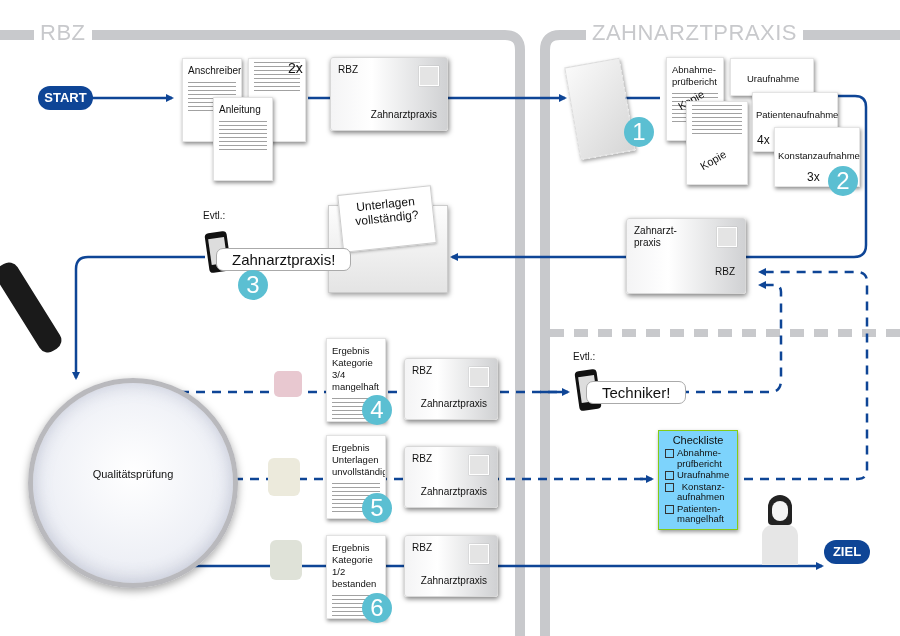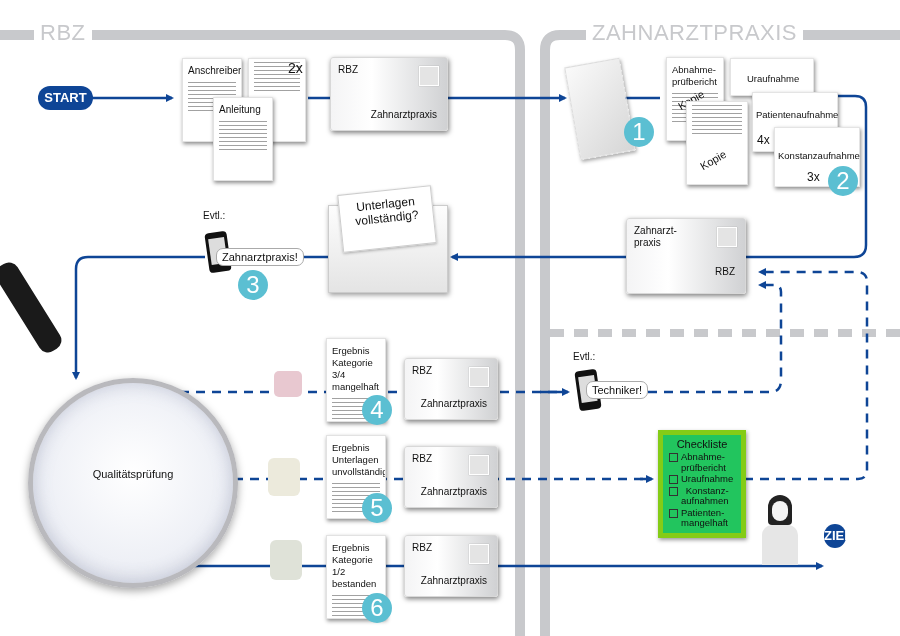--- a/index.html
+++ b/index.html
@@ -11,24 +11,24 @@
   .doc{position:absolute;background:#fff;box-shadow:1px 2px 4px rgba(0,0,0,0.45);border:1px solid #e2e2e2;overflow:hidden;}
   .doc .t{font-size:10px;line-height:12px;padding:6px 5px 2px 5px;color:#111;}
   .doc .lorem{margin:3px 5px;height:calc(100% - 50px);background:repeating-linear-gradient(to bottom,#555 0 1px,transparent 1px 4px);opacity:0.55;}
   .env{position:absolute;border-radius:3px;background:linear-gradient(90deg,#f4f4f5 0%,#ffffff 35%,#d0d1d3 100%);box-shadow:1px 2px 5px rgba(0,0,0,0.5);border:1px solid #d8d8d8;}
   .env .stamp{position:absolute;right:8px;top:8px;width:18px;height:18px;background:#e4e4e4;border:1px solid #fff;box-shadow:0 0 1px #999;}
   .env .a{position:absolute;left:7px;top:6px;font-size:10px;line-height:12px;}
   .env .b{position:absolute;right:10px;bottom:10px;font-size:10px;}
   .badge{position:absolute;width:30px;height:30px;border-radius:50%;background:#5bbfd2;color:#fff;font-size:24px;line-height:30px;text-align:center;}
   .card{position:absolute;background:#fff;box-shadow:1px 2px 4px rgba(0,0,0,0.45);border:1px solid #e4e4e4;font-size:9.5px;}
   .label{position:absolute;font-size:10px;}
-  .bubble{position:absolute;background:#fff;border:1px solid #aaa;border-radius:7px;font-size:11px;padding:2px 5px;white-space:nowrap;text-align:right;}
+  .bubble{position:absolute;background:#fff;border:1px solid #aaa;border-radius:7px;font-size:15px;padding:2px 15px;white-space:nowrap;text-align:right;}
   .phone{position:absolute;width:22px;height:40px;background:#111;border-radius:4px;transform:rotate(-8deg);}
   .phone:after{content:"";position:absolute;left:3px;top:6px;width:16px;height:26px;background:#ddd;}
-  .check{position:absolute;background:#22c55e;box-shadow:1px 2px 4px rgba(0,0,0,0.4);border:5px solid #84cc16;font-size:9.5px;padding:3px 6px;}
+  .check{position:absolute;background:#7dd3fc;box-shadow:1px 2px 4px rgba(0,0,0,0.4);border:1px solid #84cc16;font-size:9.5px;padding:3px 6px;}
   .check .h{font-size:11px;text-align:center;margin-bottom:2px;}
   .check .i{display:flex;align-items:flex-start;line-height:10.5px;margin-bottom:1px;}
   .check .box{width:7px;height:7px;border:1px solid #333;margin:1px 3px 0 0;flex:none;}
 </style>
 </head>
 <body>
 
 <svg class="lines" viewBox="0 0 900 636">
   <defs>
     <marker id="arr" markerWidth="8" markerHeight="8" refX="6" refY="4" orient="auto" markerUnits="userSpaceOnUse">
@@ -57,21 +57,21 @@
   <line x1="640" y1="479" x2="652" y2="479" stroke="#0e4596" stroke-width="2.5" marker-end="url(#arr)"></line>
   <path d="M728,479 L858,479 Q867,479 867,470 L867,282 Q867,272 857,272 L760,272" fill="none" stroke="#0e4596" stroke-width="2.5" stroke-dasharray="9,7" marker-end="url(#arr)"></path>
 
   <line x1="180" y1="566" x2="822" y2="566" stroke="#0e4596" stroke-width="2.5" marker-end="url(#arr)"></line>
 </svg>
 
 <div class="lane-title" style="left:34px;top:20px;">RBZ</div>
 <div class="lane-title" style="left:586px;top:20px;">ZAHNARZTPRAXIS</div>
 
 <div class="pill" style="left:38px;top:86px;width:55px;">START</div>
-<div class="pill" style="left:824px;top:524px;width:22px;">ZIEL</div>
+<div class="pill" style="left:824px;top:540px;width:46px;">ZIEL</div>
 
 <div class="doc" style="left:182px;top:58px;width:58px;width:58px;height:82px;">
   <div class="t">Anschreiben</div>
   <div class="lorem"></div>
 </div>
 <div class="doc" style="left:248px;top:58px;width:56px;height:82px;">
   <div class="lorem"></div>
 </div>
 <div class="label" style="left:288px;top:60px;font-size:14px;">2x</div>
 <div class="doc" style="left:213px;top:97px;width:58px;height:82px;">

